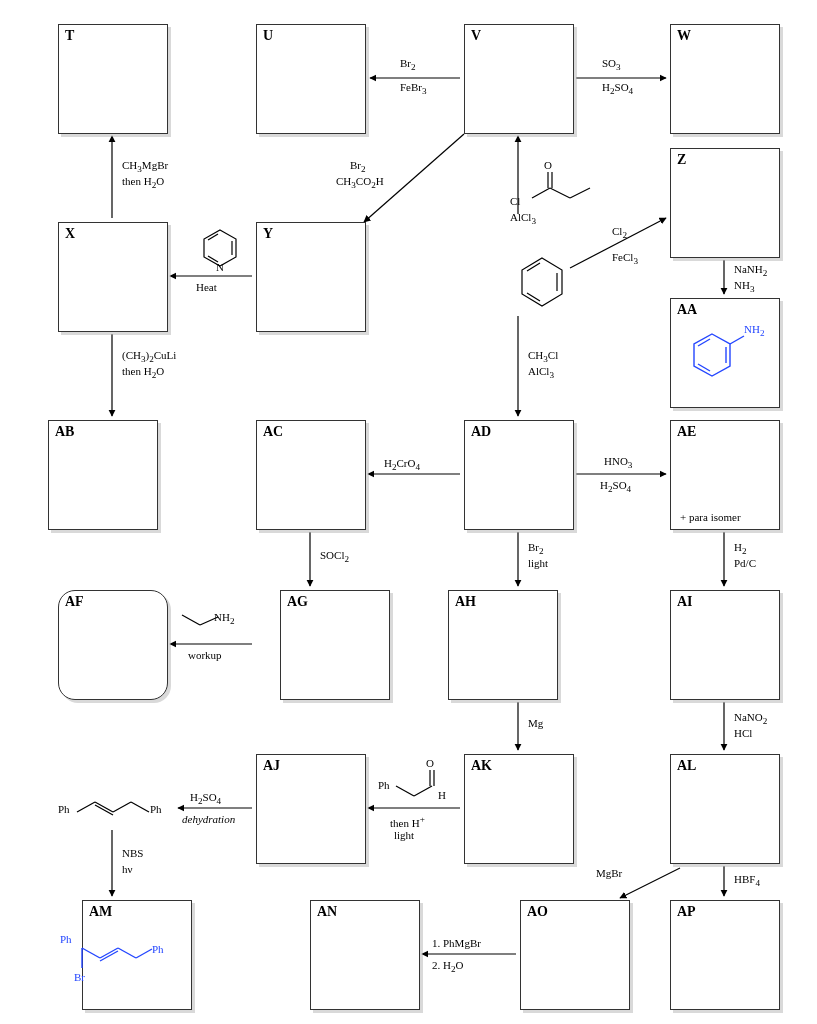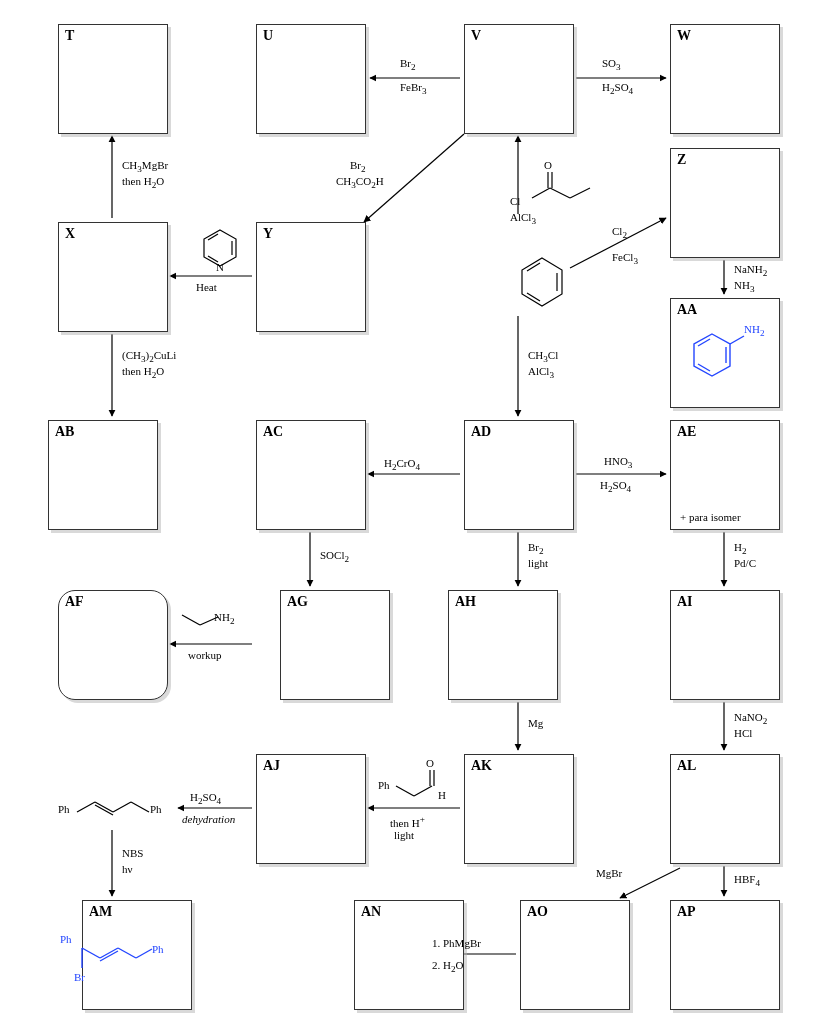--- a/index.html
+++ b/index.html
@@ -175,21 +175,21 @@
       </div>
       <div class="box" style="left: 464px; top: 754px; width: 108px; height: 108px;">
         <span class="tag">AK</span>
       </div>
       <div class="box" style="left: 670px; top: 754px; width: 108px; height: 108px;">
         <span class="tag">AL</span>
       </div>
       <div class="box" style="left: 58px; top: 900px; width: 108px; height: 108px; margin-left: 24px;">
         <span class="tag">AM</span>
       </div>
-      <div class="box" style="left: 310px; top: 900px; width: 108px; height: 108px; margin-left: 44px;">
+      <div class="box" style="left: 310px; top: 900px; width: 108px; height: 108px;">
         <span class="tag">AN</span>
       </div>
       <div class="box" style="left: 520px; top: 900px; width: 108px; height: 108px;">
         <span class="tag">AO</span>
       </div>
       <div class="box" style="left: 670px; top: 900px; width: 108px; height: 108px;">
         <span class="tag">AP</span>
       </div>
     </div>
 

